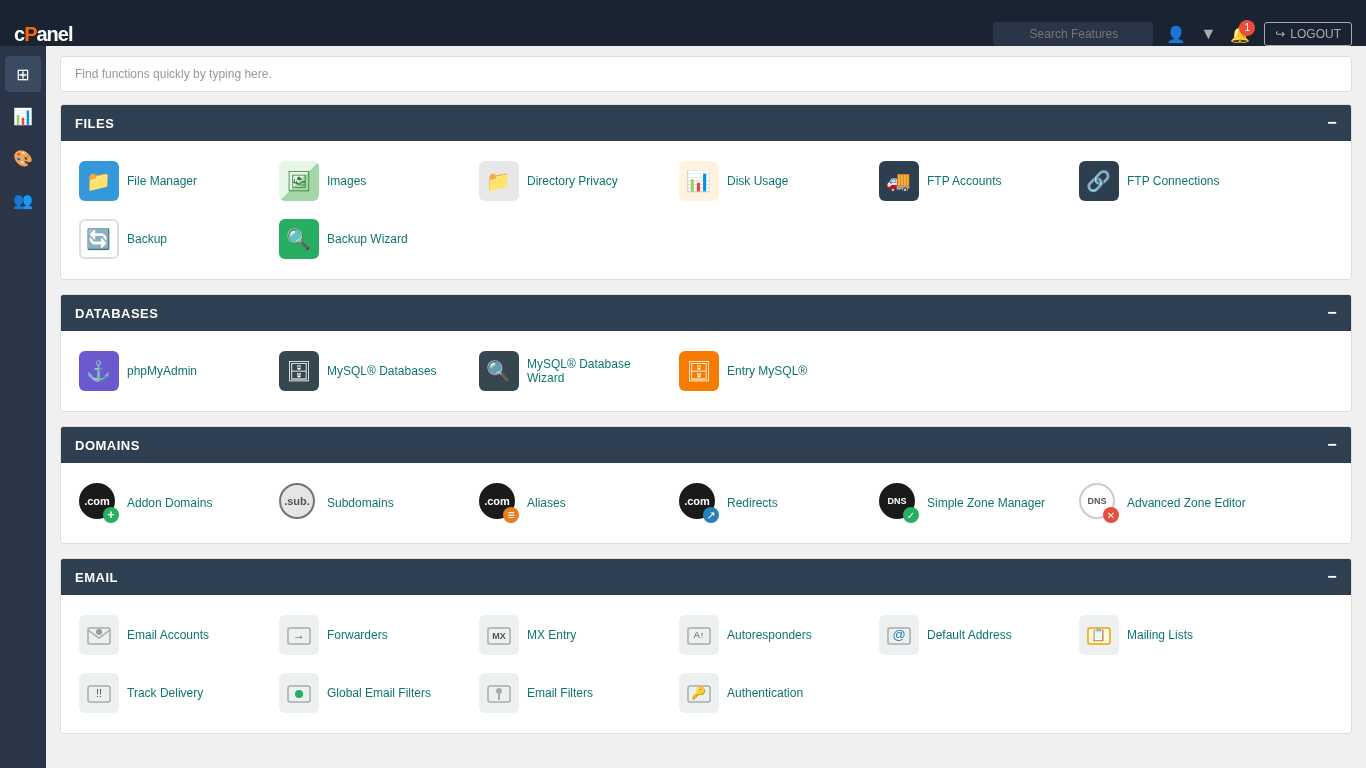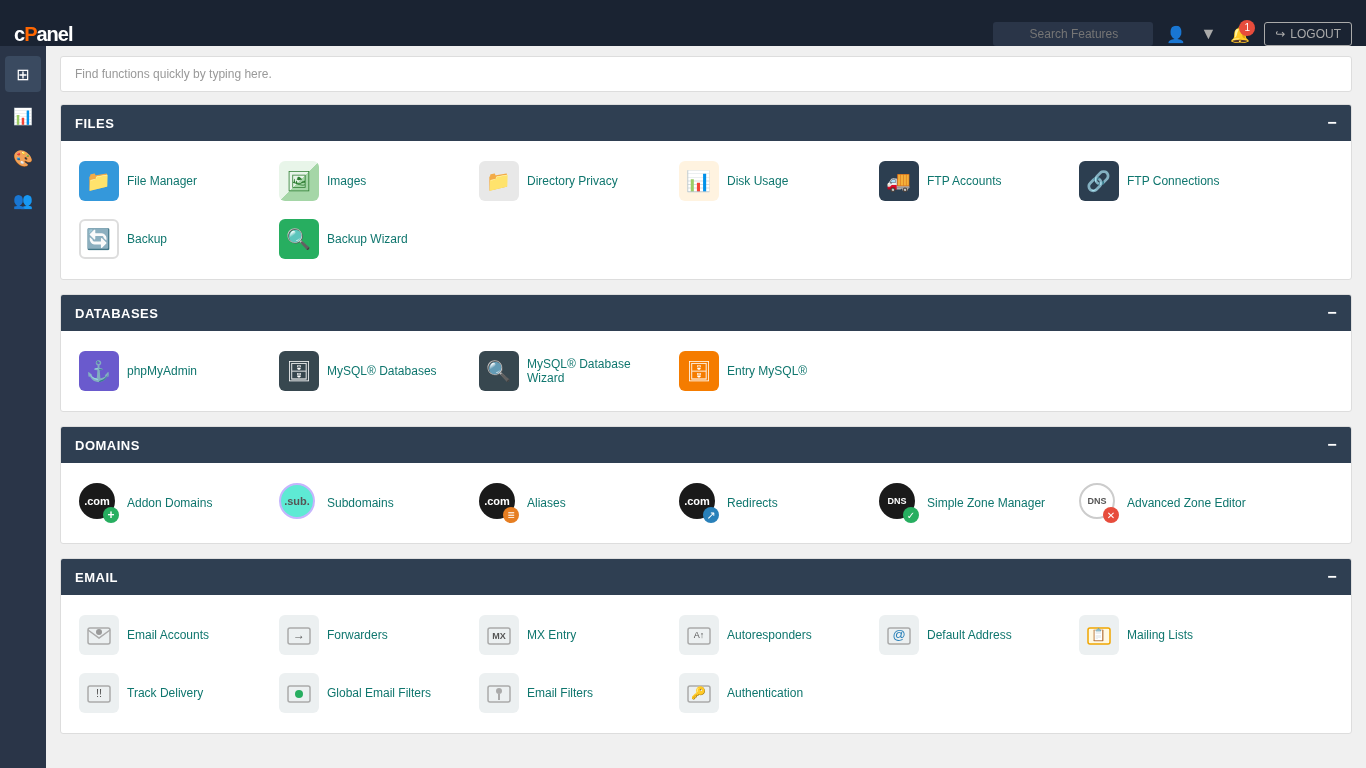--- a/index.html
+++ b/index.html
@@ -323,21 +323,21 @@
         <div class="item">
           <div class="icon-overlay">
             <div class="main-circle" style="background:#1a1a1a;">.com</div>
             <div class="badge-circle badge-green" style="font-size:12px; font-weight:bold;">+</div>
           </div>
           <span class="item-label">Addon Domains</span>
         </div>
 
         <div class="item">
           <div class="icon-overlay">
-            <div class="main-circle" style="background:#5eead4; border:2px solid #c4b5fd; color:#555;">.sub.</div>
+            <div class="main-circle" style="background:#e5e5e5; border:2px solid #737373; color:#555;">.sub.</div>
           </div>
           <span class="item-label">Subdomains</span>
         </div>
 
         <div class="item">
           <div class="icon-overlay">
             <div class="main-circle" style="background:#1a1a1a;">.com</div>
             <div class="badge-circle badge-orange" style="font-size:12px;">≡</div>
           </div>
           <span class="item-label">Aliases</span>

